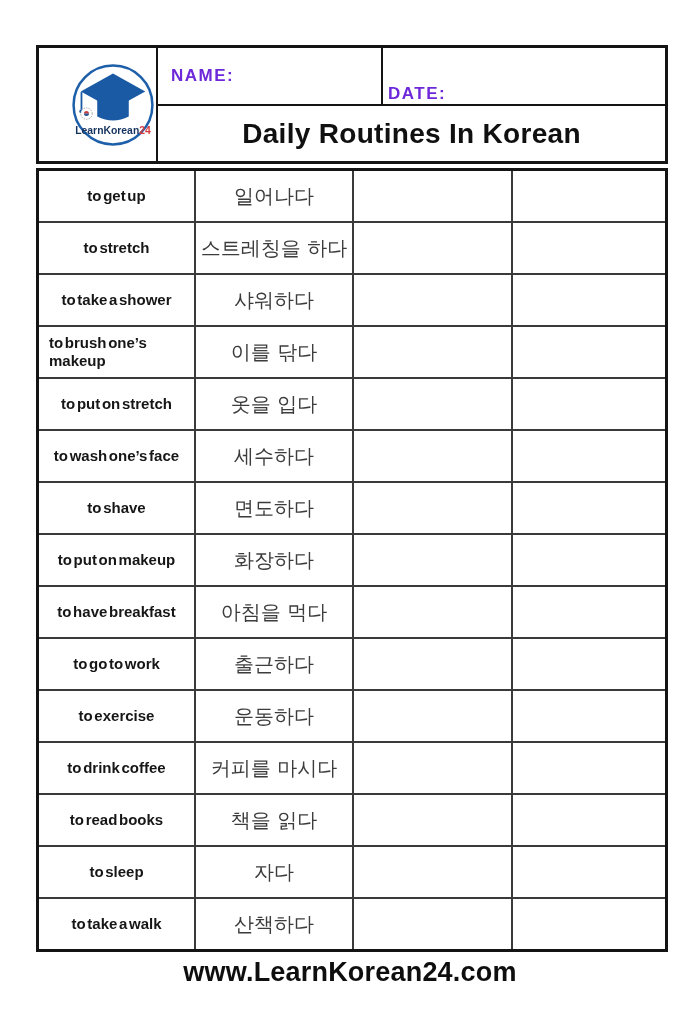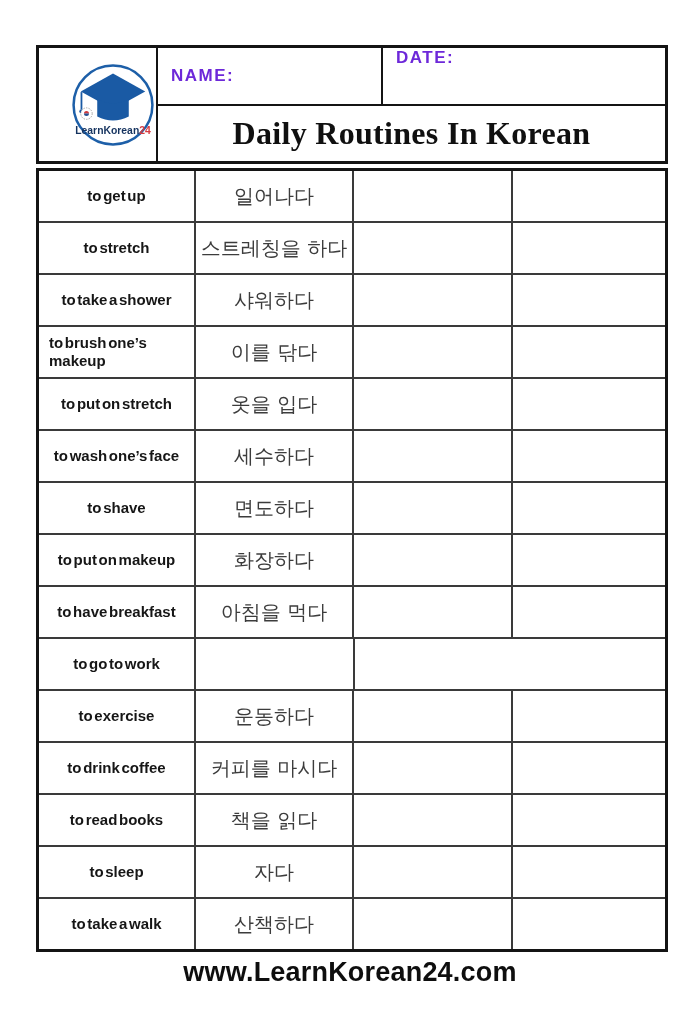--- a/index.html
+++ b/index.html
@@ -34,39 +34,38 @@
     border-bottom: 2px solid #141414;
   }
   .name-cell {
     width: 225px;
     border-right: 2px solid #141414;
     display: flex; align-items: center;
     padding-left: 13px;
   }
   .date-cell {
     flex: 1;
-    display: flex; align-items: flex-start;
-    padding-left: 13px;
+    display: flex; align-items: flex-end;
+    padding-left: 5px;
   }
   .field-label {
     font-size: 17px;
     font-weight: 600;
     letter-spacing: 1.5px;
     color: #6d28d9;
   }
   .title-row {
     flex: 1;
     display: flex; align-items: center; justify-content: center;
   }
   .worksheet-title {
-    font-size: 32px;
+    font-size: 28px;
     font-weight: 800;
     color: #101010;
     letter-spacing: 0.3px;
-    font-family: Liberation Serif, serif;
   }
 
   
   .vocab-table {
     position: absolute;
     left: 36px; top: 168px;
     width: 632px; height: 784px;
     border: 3px solid #141414;
     display: flex; flex-direction: column;
     background: #fff;
@@ -215,20 +214,21 @@
 
   <div class="vocab-row">
     <div class="cell en">to have breakfast</div>
     <div class="cell ko">아침을 먹다</div>
     <div class="cell blank1"></div>
     <div class="cell blank2"></div>
   </div>
 
   <div class="vocab-row">
     <div class="cell en">to go to work</div>
+    <div class="cell ko">출근하다</div>
     <div class="cell blank1"></div>
     <div class="cell blank2"></div>
   </div>
 
   <div class="vocab-row">
     <div class="cell en">to exercise</div>
     <div class="cell ko">운동하다</div>
     <div class="cell blank1"></div>
     <div class="cell blank2"></div>
   </div>

